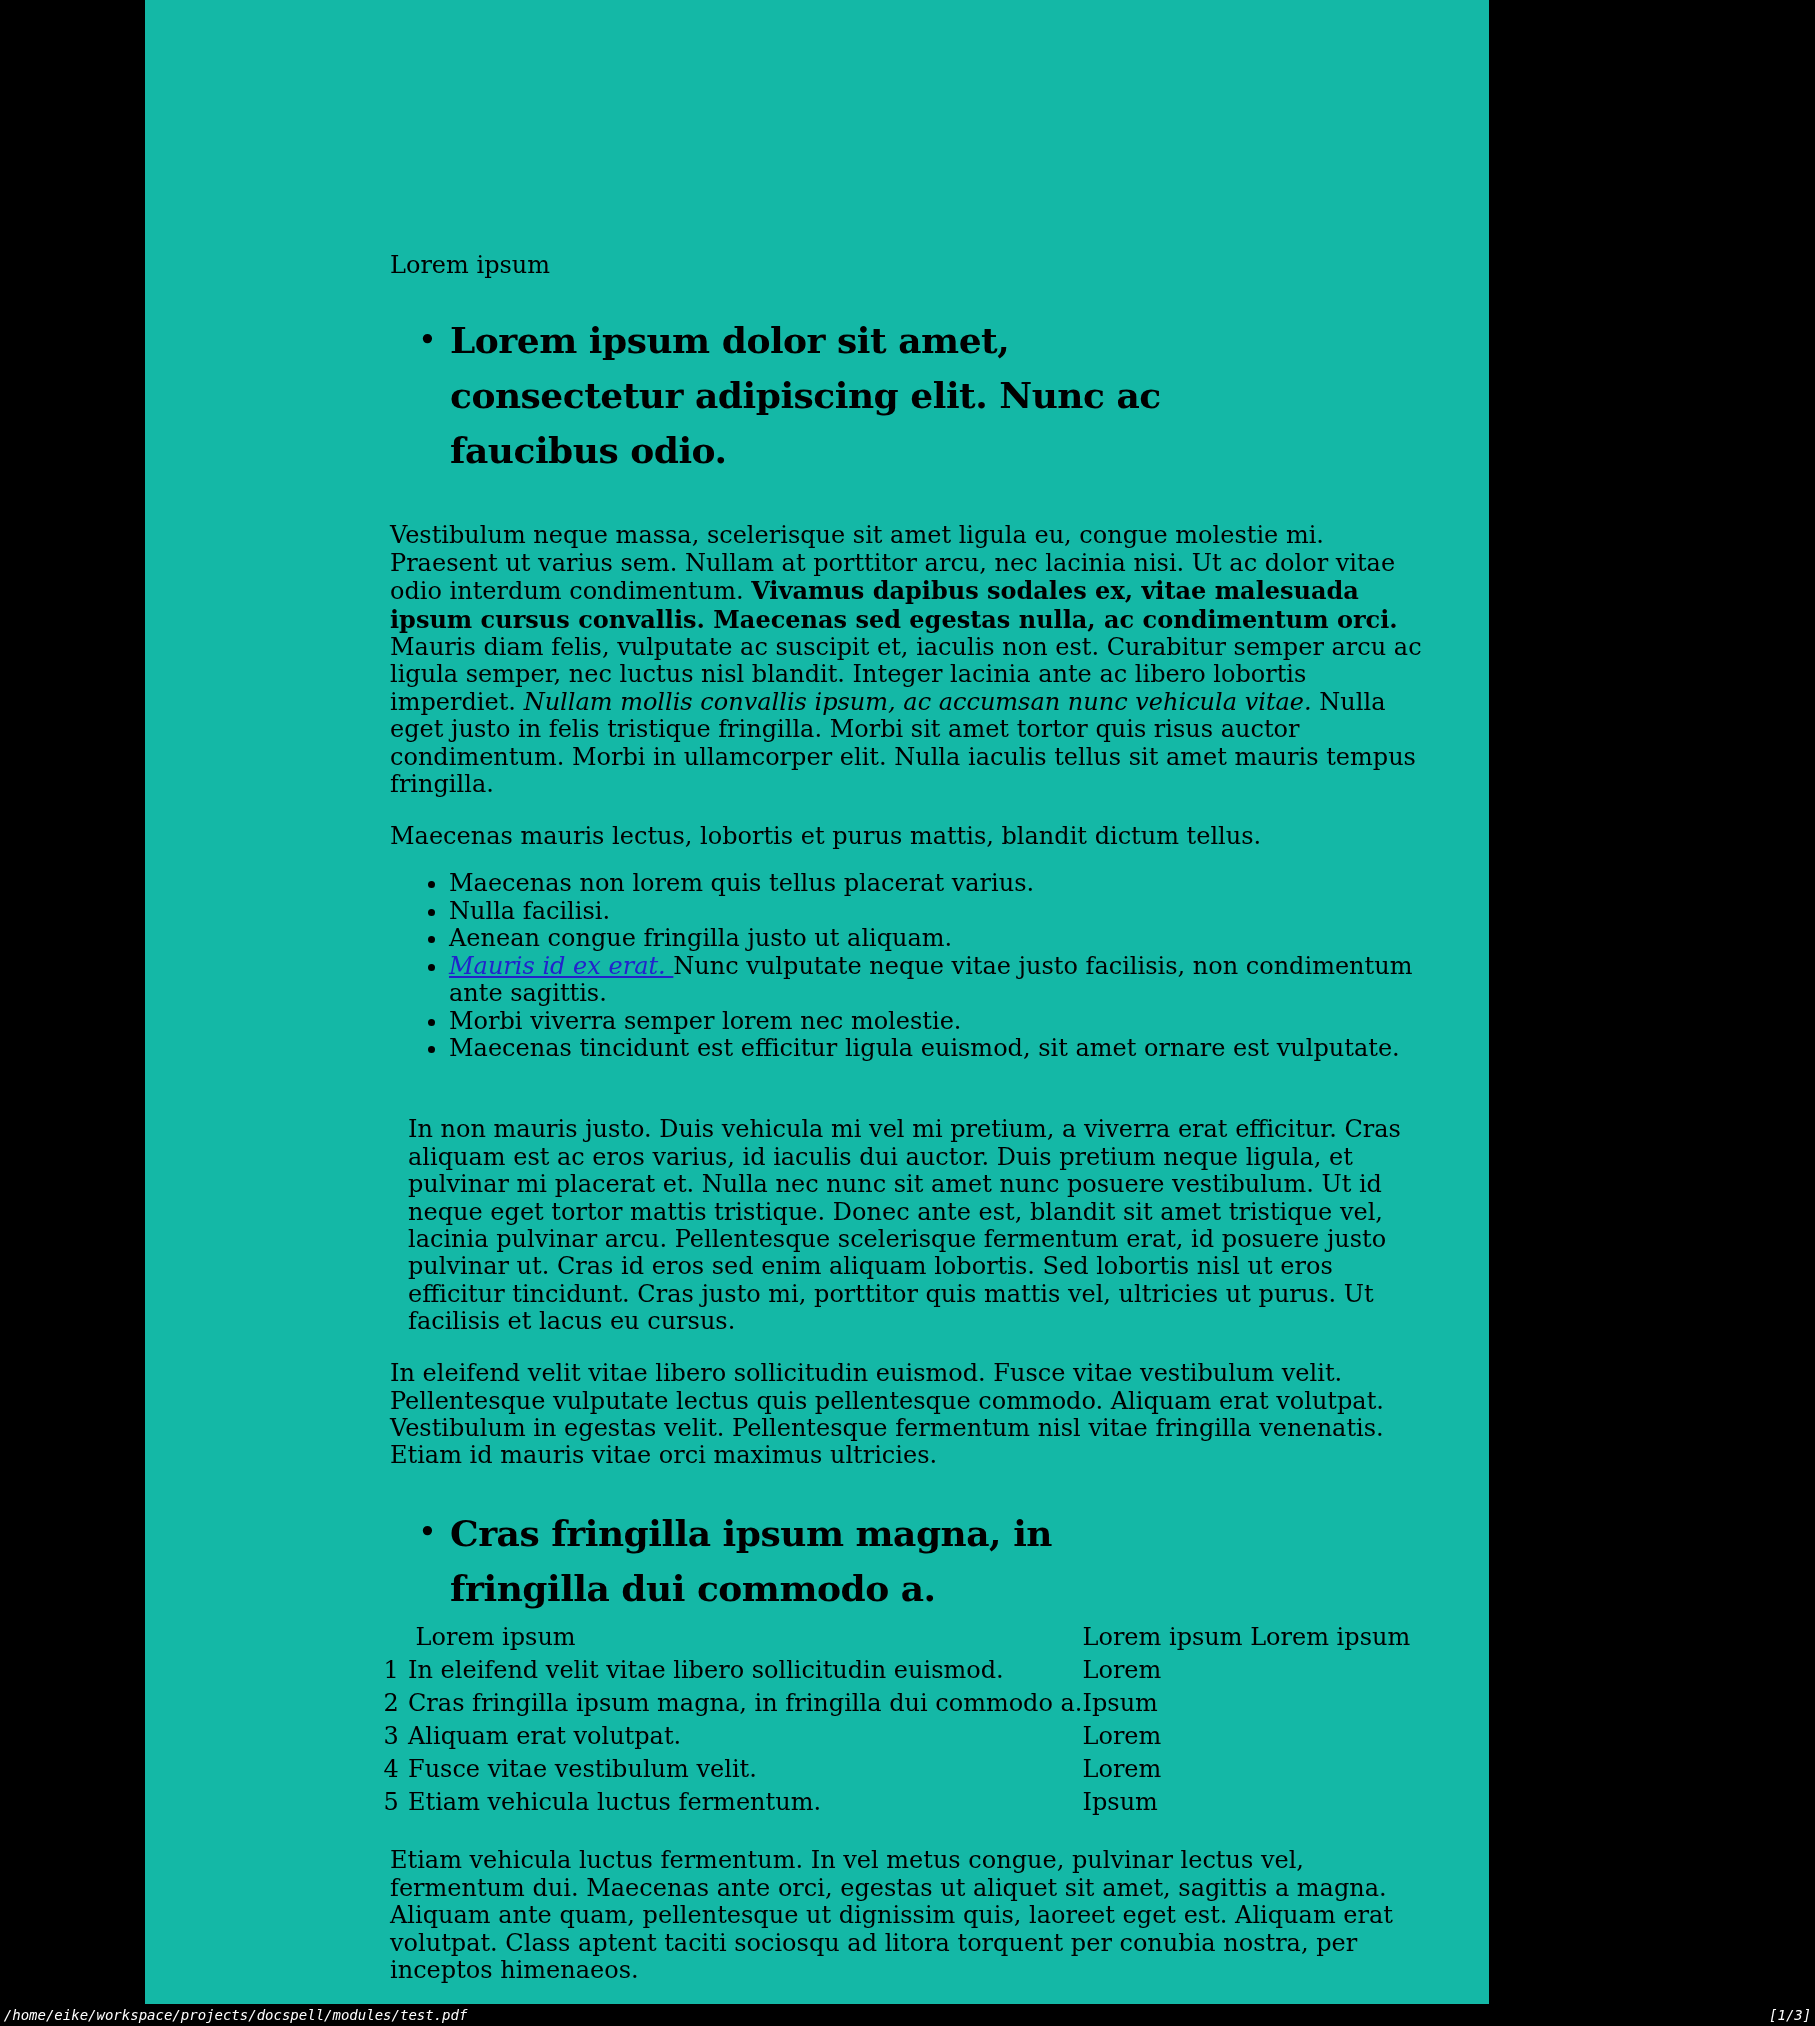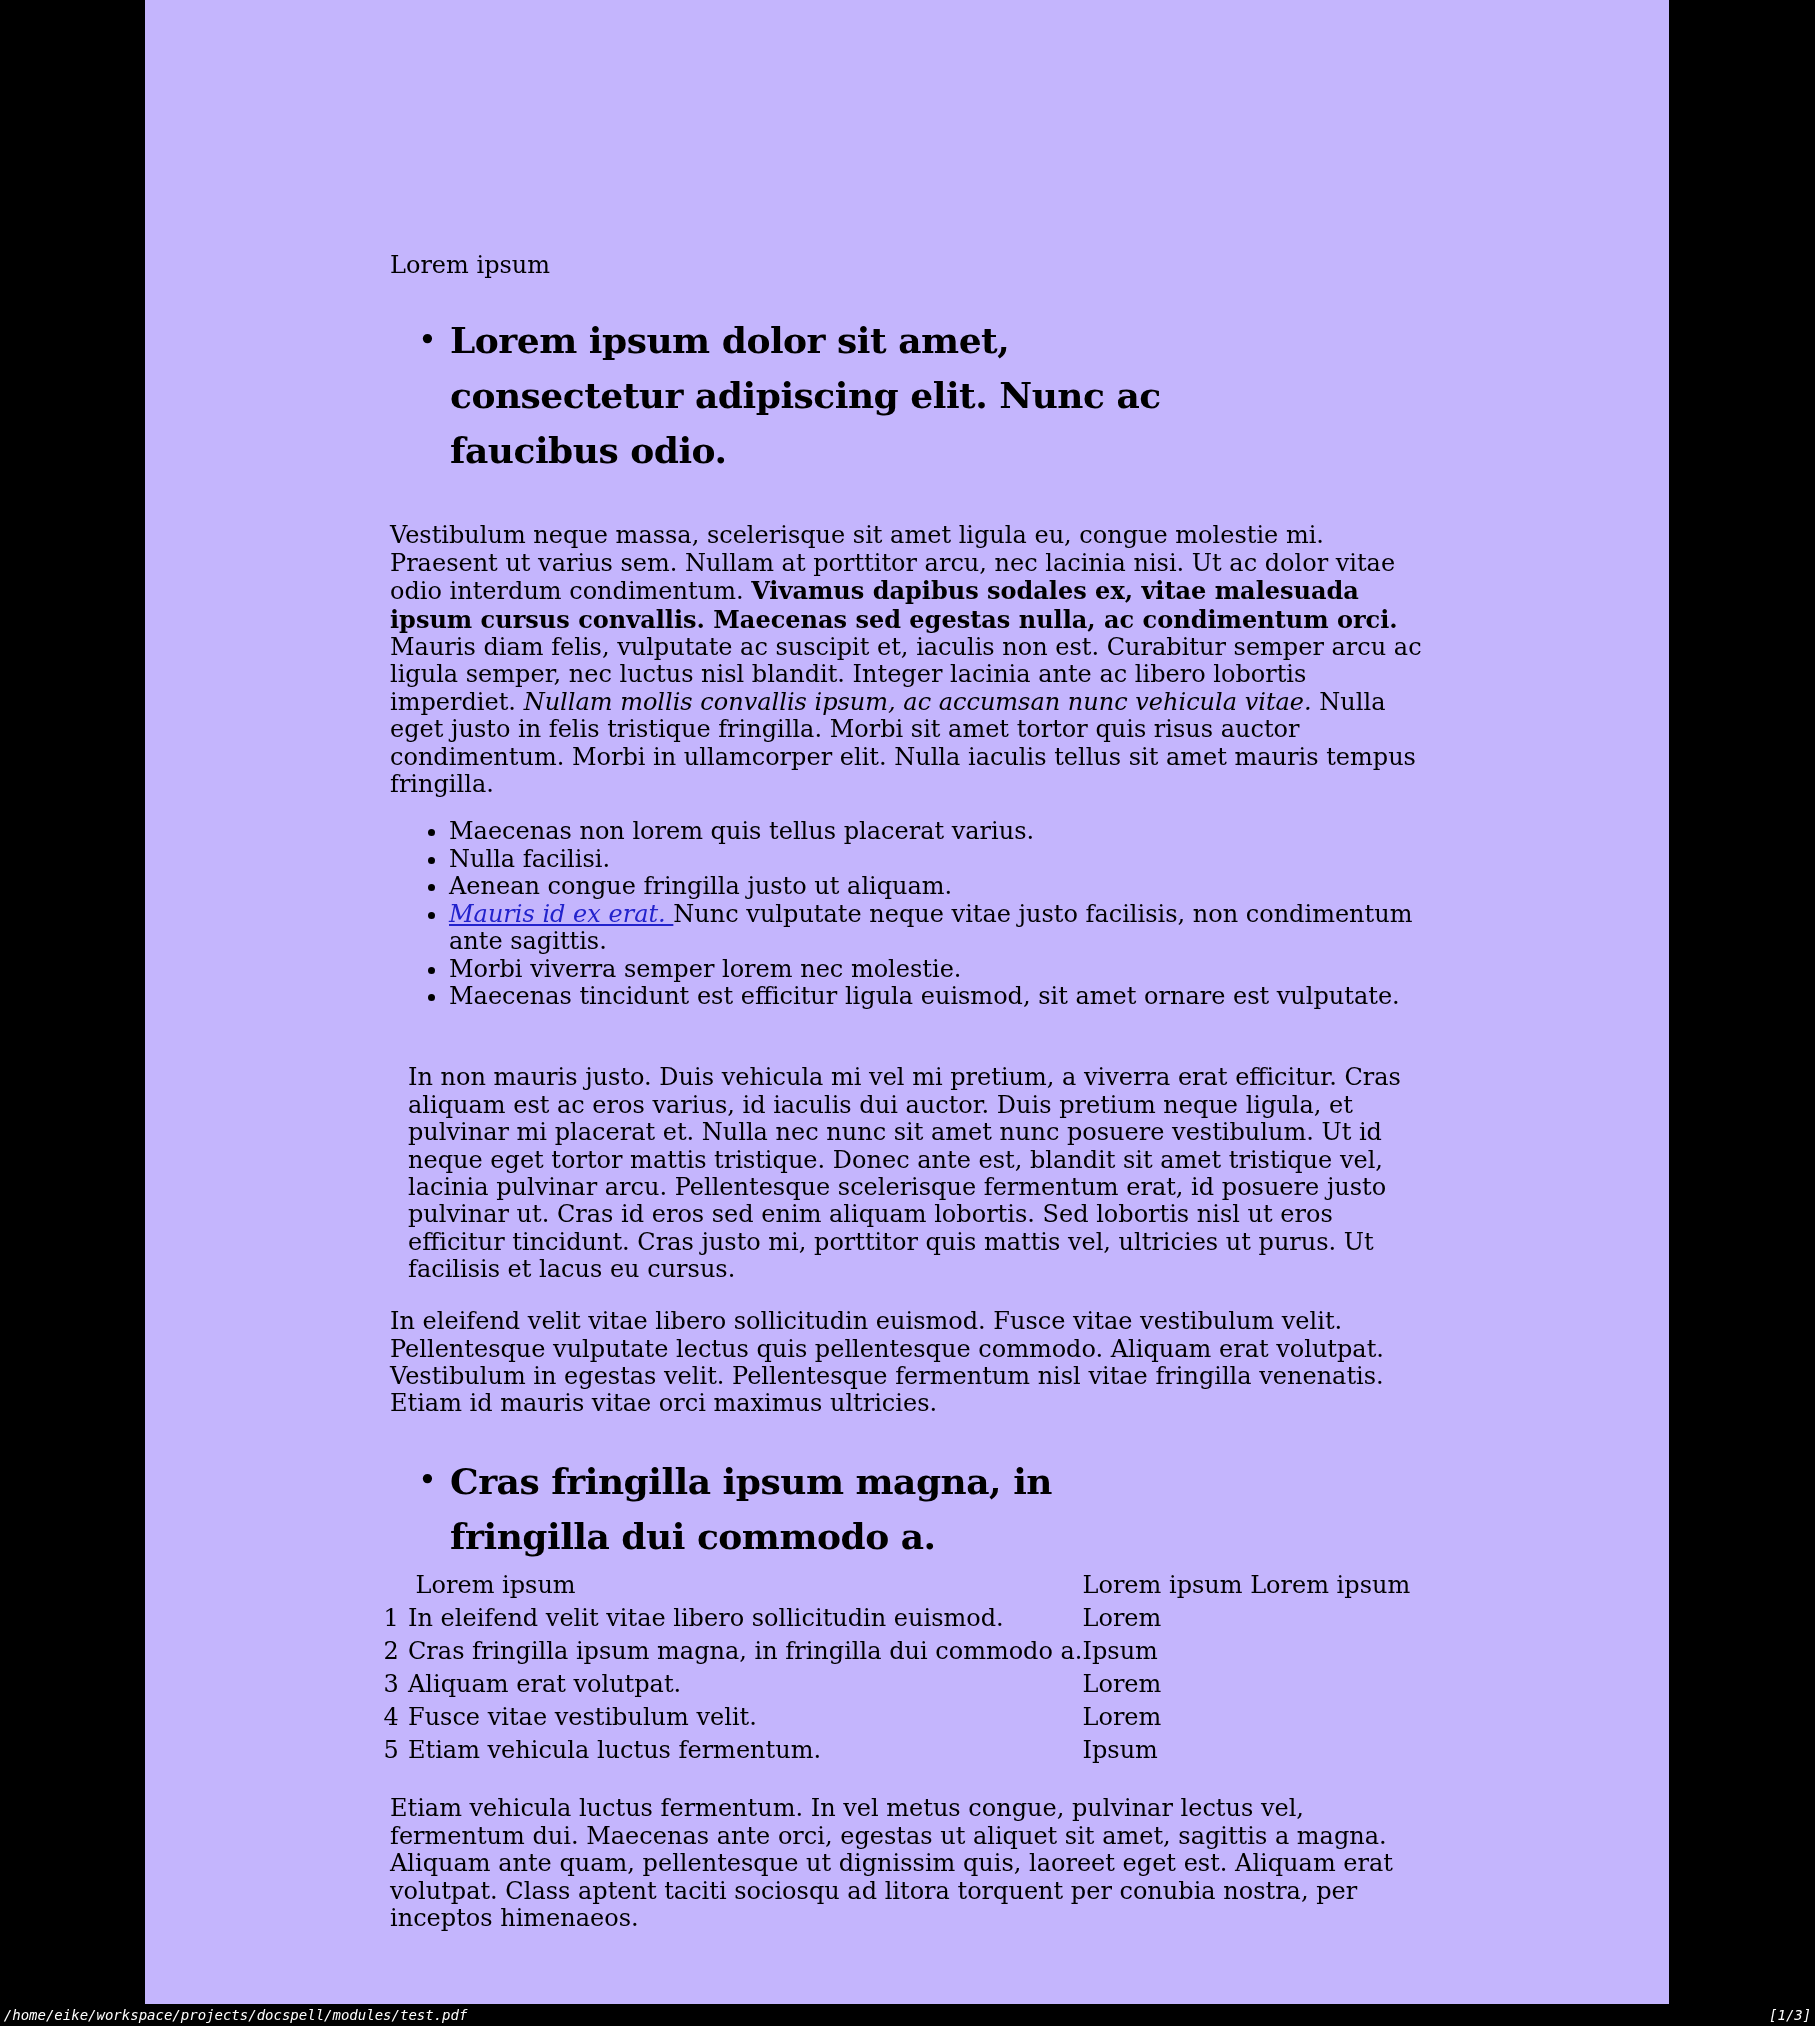--- a/index.html
+++ b/index.html
@@ -7,22 +7,22 @@
   body {
     width: 1815px; height: 2026px;
     background: #000000;
     position: relative;
     font-family: "DejaVu Serif", serif;
     color: #000000;
     overflow: hidden;
   }
   .page {
     position: absolute; left: 145px; top: 0;
-    width: 1524px; height: 2004px;
-    background: #c4b5fd;
+    width: 1344px; height: 2004px;
+    background: #14b8a6;
     overflow: hidden;
   }
   .content {
     width: 1032px;
     margin-left: 245px;
     padding-top: 252px;
   }
   .meta, .para, .bullets li { font-size: 24px; line-height: 27.4px; }
   .meta { margin: 0; }
   .para { margin: 24.6px 0 0 0; }
@@ -80,20 +80,21 @@
 
     <section class="h-block" id="h1-block">
       <span class="h-bullet">•</span>
       <h1 class="doc-h">Lorem ipsum dolor sit amet,
 consectetur adipiscing elit. Nunc ac
 faucibus odio.</h1>
     </section>
 
     <p class="para" id="para1"><span>Vestibulum neque massa, scelerisque sit amet ligula eu, congue molestie mi. Praesent ut varius sem. Nullam at porttitor arcu, nec lacinia nisi. Ut ac dolor vitae odio interdum condimentum. </span><b>Vivamus dapibus sodales ex, vitae malesuada ipsum cursus convallis. Maecenas sed egestas nulla, ac condimentum orci.</b><span> Mauris diam felis, vulputate ac suscipit et, iaculis non est. Curabitur semper arcu ac ligula semper, nec luctus nisl blandit. Integer lacinia ante ac libero lobortis imperdiet. </span><i>Nullam mollis convallis ipsum, ac accumsan nunc vehicula vitae.</i><span> Nulla eget justo in felis tristique fringilla. Morbi sit amet tortor quis risus auctor condimentum. Morbi in ullamcorper elit. Nulla iaculis tellus sit amet mauris tempus fringilla.</span></p>
 
+    <p class="para" id="para2">Maecenas mauris lectus, lobortis et purus mattis, blandit dictum tellus.</p>
 
     <ul class="bullets">
       <li>Maecenas non lorem quis tellus placerat varius.</li>
       <li>Nulla facilisi.</li>
       <li>Aenean congue fringilla justo ut aliquam.</li>
       <li><a href="#" class="link">Mauris id ex erat. </a><span>Nunc vulputate neque vitae justo facilisis, non condimentum ante sagittis.</span></li>
       <li>Morbi viverra semper lorem nec molestie.</li>
       <li>Maecenas tincidunt est efficitur ligula euismod, sit amet ornare est vulputate.</li>
     </ul>
 

